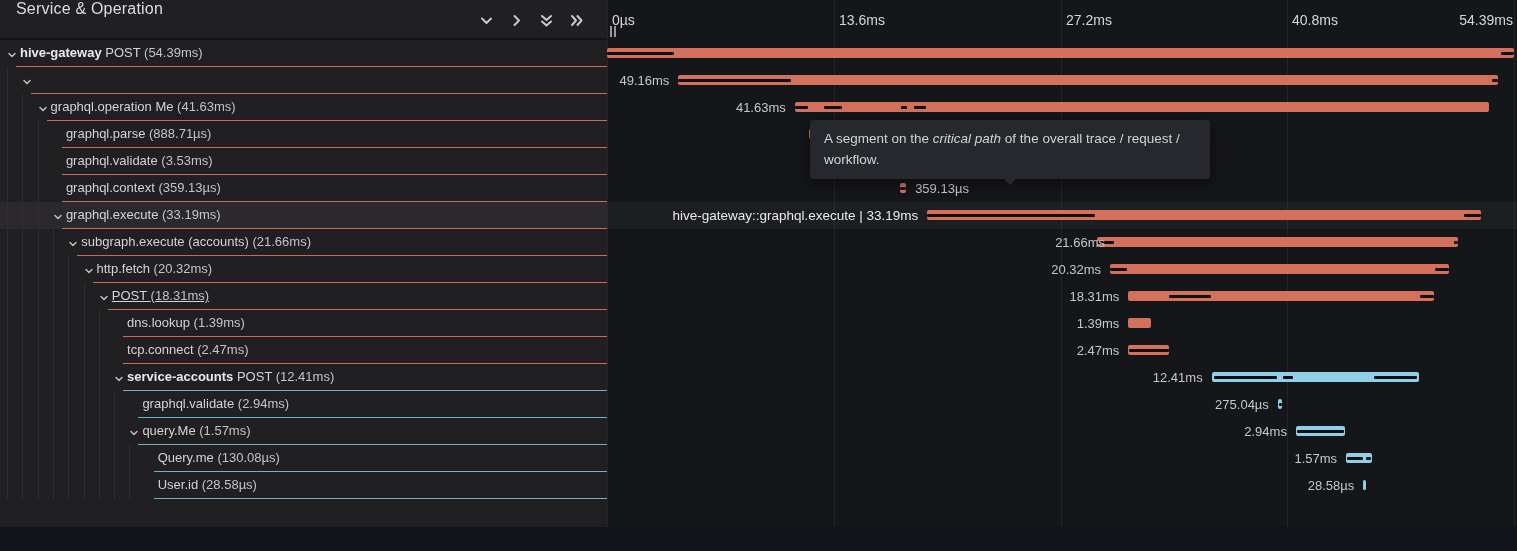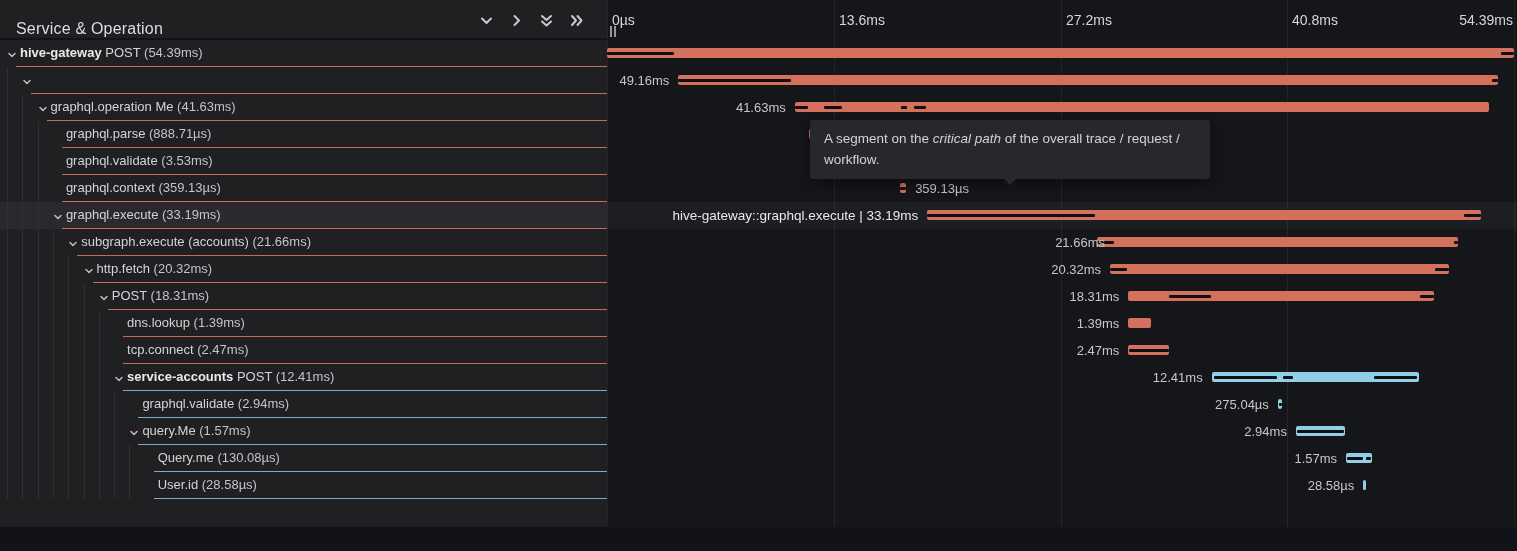--- a/index.html
+++ b/index.html
@@ -3,21 +3,21 @@
 <meta charset="utf-8">
 <style>
   * { margin:0; padding:0; box-sizing:border-box; }
   html,body { width:1517px; height:551px; overflow:hidden; background:#121318;
     font-family:"Liberation Sans", sans-serif; }
   .app { position:relative; width:1517px; height:551px; background:#121318; }
 
   
   .left-panel { position:absolute; left:0; top:0; width:607px; height:527px;
     background:#201f22; }
-  .lp-header { position:relative; height:40px; display:flex; align-items:flex-end;
+  .lp-header { position:relative; height:40px; display:flex; align-items:flex-start;
     border-bottom:2px solid #121318; }
   .lp-title { color:#dcdde0; font-size:16px; font-weight:500; padding-left:16px;
     letter-spacing:.2px; }
   .lp-icons { position:absolute; right:22px; top:0; height:40px; display:flex;
     align-items:center; gap:13px; }
   .icon-btn { width:17px; height:17px; display:flex; align-items:center;
     justify-content:center; cursor:pointer; color:#c9cacd; }
   .icon-btn svg { display:block; }
   .grip { position:absolute; right:-13px; top:26px; width:10px; height:11px;
     display:flex; gap:2px; cursor:col-resize; z-index:5;}
@@ -181,21 +181,21 @@
         <div class="tree-row">
           <i class="t-guide" style="left: 7px;"></i>
           <i class="t-guide" style="left: 22.3px;"></i>
           <i class="t-guide" style="left: 37.6px;"></i>
           <i class="t-guide" style="left: 52.9px;"></i>
           <i class="t-guide" style="left: 68.2px;"></i>
           <i class="t-guide" style="left: 83.5px;"></i>
           <span class="t-chevron" style="left: 97.8px;"><svg width="12" height="12" viewBox="0 0 12 12">
               <polyline points="3,4.5 6,7.5 9,4.5" fill="none" stroke="currentColor" stroke-width="1.6" stroke-linecap="round" stroke-linejoin="round"></polyline>
             </svg></span>
-          <span class="t-label" style="left: 111.8px;">POST <span class="dur">(18.31ms)</span></span>
+          <span class="t-label" style="left: 111.8px; text-decoration: underline;">POST <span class="dur">(18.31ms)</span></span>
           <i class="t-border" style="left: 107.8px; background: rgb(201, 107, 81);"></i>
         </div>
         <div class="tree-row">
           <i class="t-guide" style="left: 7px;"></i>
           <i class="t-guide" style="left: 22.3px;"></i>
           <i class="t-guide" style="left: 37.6px;"></i>
           <i class="t-guide" style="left: 52.9px;"></i>
           <i class="t-guide" style="left: 68.2px;"></i>
           <i class="t-guide" style="left: 83.5px;"></i>
           <i class="t-guide" style="left: 98.8px;"></i>

